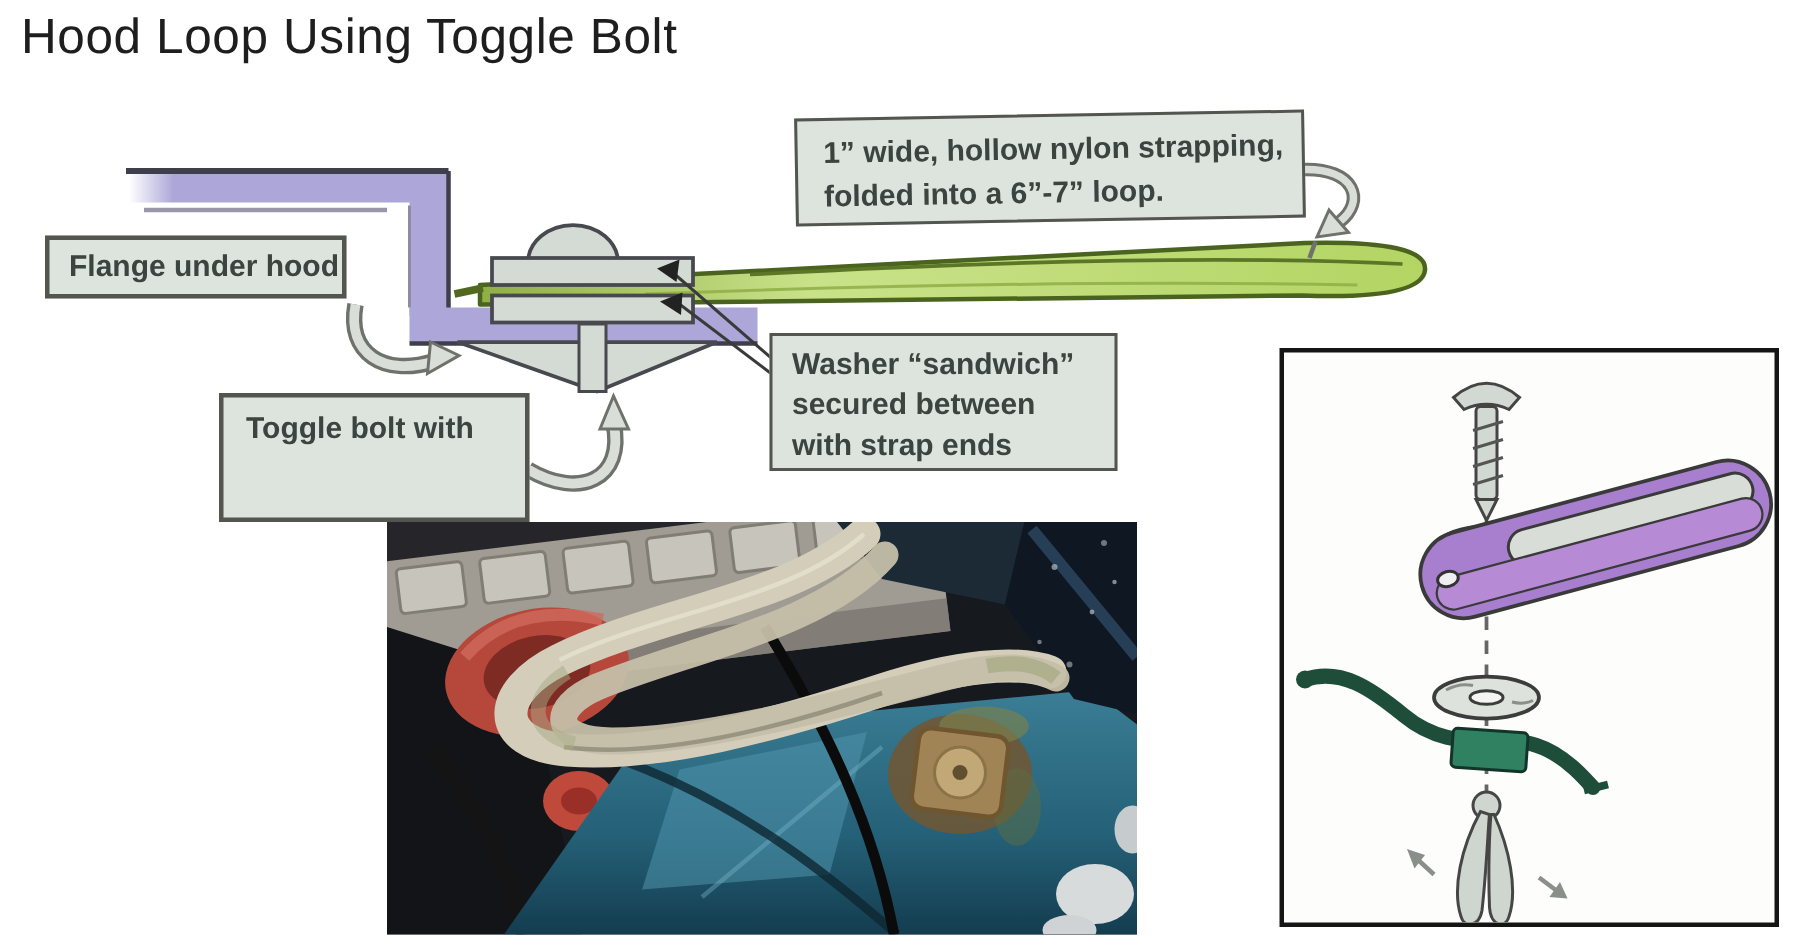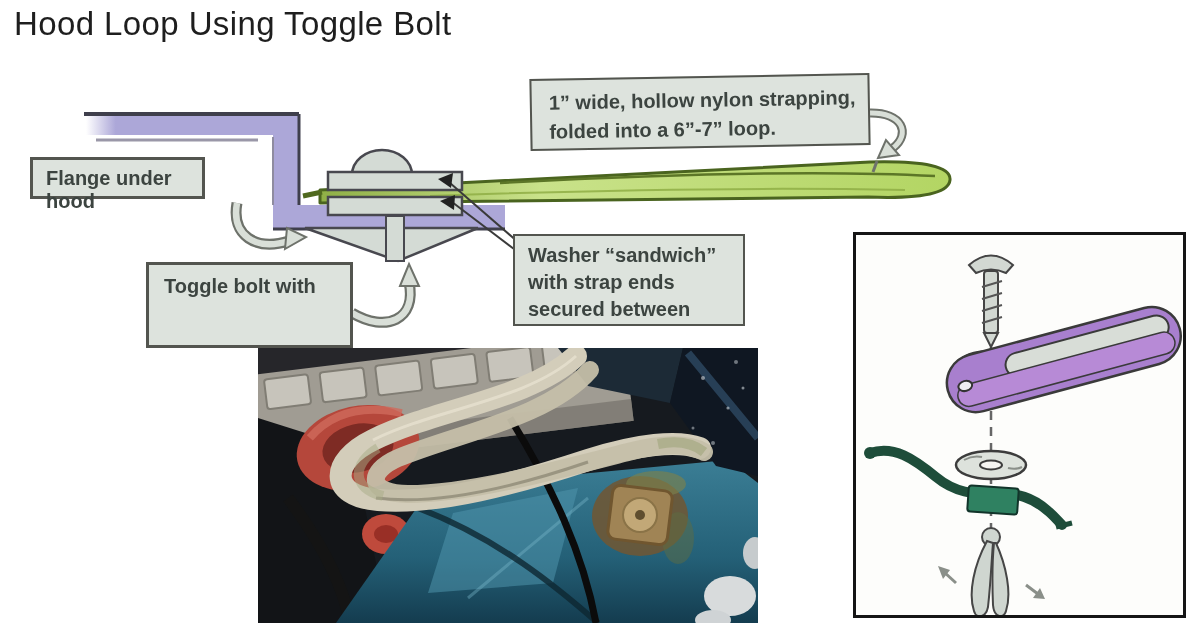--- a/index.html
+++ b/index.html
@@ -3,25 +3,25 @@
 <meta charset="utf-8">
 <style>
   html,body{margin:0;padding:0;background:#fff;}
   #canvas{position:relative;width:1200px;height:630px;background:#ffffff;overflow:hidden;
           font-family:Liberation Sans, sans-serif;}
   .title{position:absolute;left:14px;top:5px;font-size:33px;color:#1e1e1e;letter-spacing:.4px;}
   svg.layer{position:absolute;left:0;top:0;z-index:1;}
   .callout{position:absolute;z-index:2;background:#dde3dd;border:3px solid #53554f;
            color:#3c4440;font-weight:bold;box-sizing:border-box;}
   .callout .ln{display:block;}
-  .flange-box{left:30px;top:157px;width:175px;height:42px;padding:7px 0 0 13px;font-size:20px;}
+  .flange-box{left:30px;top:157px;width:201px;height:42px;padding:7px 0 0 13px;font-size:20px;}
   .toggle-box{left:146px;top:262px;width:207px;height:86px;padding:7px 0 0 15px;font-size:20px;line-height:28px;}
   .strap-box{left:530px;top:76px;width:340px;height:72px;padding:8px 0 0 17px;font-size:20px;line-height:29px;
              border-width:2px;transform:rotate(-1deg);}
-  .washer-box{left:513px;top:234px;width:232px;height:92px;padding:6px 0 0 13px;font-size:20px;line-height:27px;border-width:2px;}
+  .washer-box{left:513px;top:222px;width:232px;height:92px;padding:6px 0 0 13px;font-size:20px;line-height:27px;border-width:2px;}
   .photo{position:absolute;left:258px;top:348px;width:500px;height:275px;z-index:2;background:#161a1f;overflow:hidden;}
   .panel{position:absolute;left:853px;top:232px;width:333px;height:386px;z-index:2;background:#fdfdfb;
          border:3px solid #151515;box-sizing:border-box;overflow:hidden;}
 </style>
 </head>
 <body>
 
 <div id="canvas">
 
   <div class="title">Hood Loop Using Toggle Bolt</div>
@@ -99,22 +99,22 @@
     <span class="ln">Toggle bolt with</span>
   </div>
 
   <div class="callout strap-box">
     <span class="ln">1” wide, hollow nylon strapping,</span>
     <span class="ln">folded into a 6”-7” loop.</span>
   </div>
 
   <div class="callout washer-box">
     <span class="ln">Washer “sandwich”</span>
+    <span class="ln">secured between</span>
     <span class="ln">with strap ends</span>
-    <span class="ln">secured between</span>
   </div>
 
   <div class="photo">
     <svg width="500" height="275" viewBox="0 0 500 275">
       <defs>
         <linearGradient id="tealGrad" x1="0" y1="0" x2="0" y2="1">
           <stop offset="0" stop-color="#3b7e95"></stop>
           <stop offset=".6" stop-color="#246077"></stop>
           <stop offset="1" stop-color="#143c4f"></stop>
         </linearGradient>

